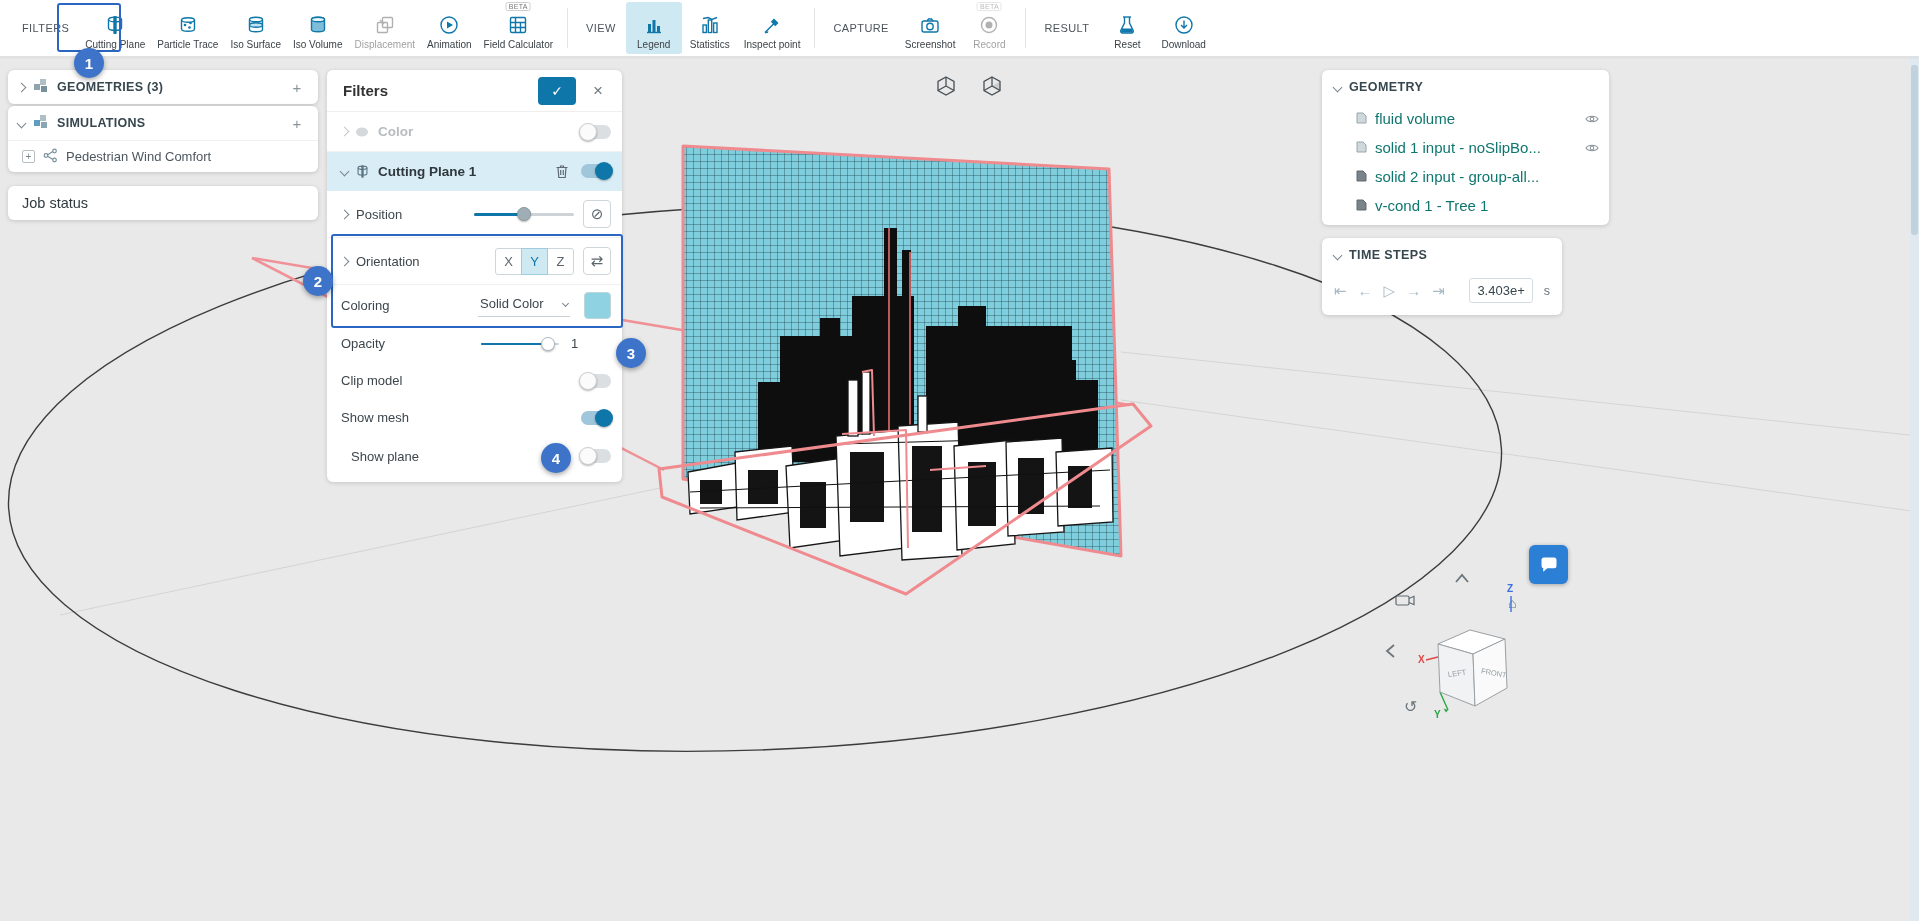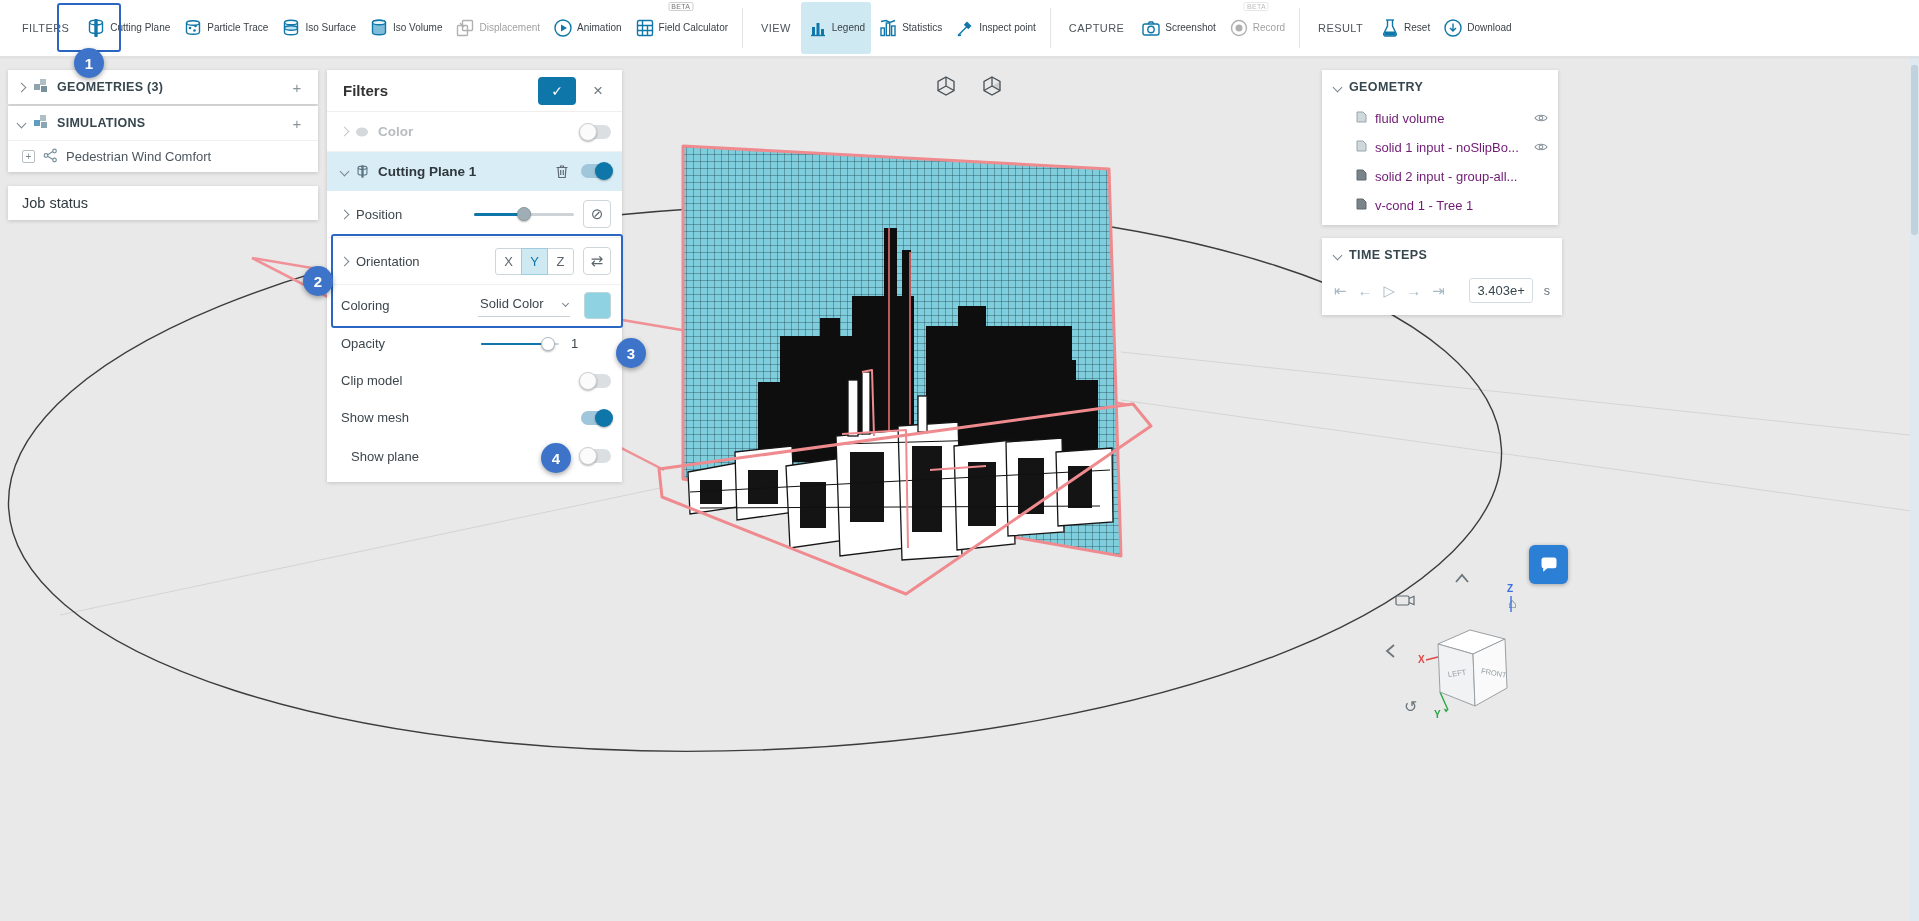--- a/index.html
+++ b/index.html
@@ -8,33 +8,33 @@
   #app{position:relative;width:1919px;height:921px}
 
   
   #scene{position:absolute;left:0;top:0;z-index:1}
 
   
   .toolbar{position:absolute;top:0;left:0;right:0;height:57px;background:#fff;
     border-bottom:1px solid #e1e1e1;box-shadow:0 1px 2px rgba(0,0,0,.05);
     display:flex;align-items:center;padding-left:12px;z-index:30}
   .group-label{font-size:11px;color:#4c5459;letter-spacing:.4px;margin:0 10px;white-space:nowrap}
-  .tool{position:relative;display:flex;align-items:center;justify-content:flex-end;
+  .tool{position:relative;display:flex;flex-direction:column;align-items:center;justify-content:flex-end;
     gap:3px;min-width:56px;height:52px;padding:2px 6px 4px;border-radius:3px;cursor:pointer}
   .tool .tlabel{font-size:10px;color:#3b4247;white-space:nowrap}
   .tool.disabled{filter:grayscale(1);opacity:.5}
   .tool.active{background:#cfe9f3}
   .ticon{height:24px;display:flex;align-items:flex-end;justify-content:center}
   .ticon svg{stroke:#0f77a9;fill:none;stroke-width:1.4}
   .beta{position:absolute;top:0;left:50%;transform:translateX(-50%);font-size:7px;color:#777;
     border:1px solid #cfcfcf;border-radius:2px;padding:0 2px;letter-spacing:.3px;background:#fff}
   .vdiv{width:1px;height:40px;background:#e4e4e4;margin:0 8px;flex:none}
 
   
-  .card{position:absolute;background:#fff;border-radius:0;box-shadow:0 1px 4px rgba(0,0,0,.16);z-index:40}
+  .card{position:absolute;background:#fff;border-radius:6px;box-shadow:0 1px 4px rgba(0,0,0,.16);z-index:40}
 
   
   .lrow{display:flex;align-items:center;height:34px;padding:0 10px;gap:8px}
   .lrow .title{font-size:12.5px;font-weight:700;color:#37474f;letter-spacing:.3px}
   .plus-btn{margin-left:auto;color:#8a949b;font-size:15px;width:22px;height:22px;display:flex;
     align-items:center;justify-content:center;border-radius:50%;cursor:pointer}
   .subrow{display:flex;align-items:center;height:32px;padding:0 10px 0 14px;gap:8px;
     font-size:13px;color:#4d575e;border-top:1px solid #f0f0f0}
   .mini-exp{width:13px;height:13px;border:1px solid #b7bfc4;border-radius:2px;color:#7d878d;
     font-size:10px;line-height:11px;text-align:center;cursor:pointer}
@@ -84,26 +84,26 @@
   .axis-btn.active{background:#cfe9f3;color:#0e76a8;border-color:#9fccdf;z-index:1}
   .icon-btn{width:28px;height:28px;border:1px solid #cfd6da;border-radius:4px;background:#fff;color:#5b666d;
     display:flex;align-items:center;justify-content:center;font-size:15px;cursor:pointer;flex:none}
   .dropdown{display:flex;align-items:center;gap:16px;border-bottom:1px solid #c9d1d6;
     padding:2px 2px 5px;min-width:92px;color:#3c464c;font-size:13px;cursor:pointer}
   .swatch{width:27px;height:27px;border-radius:4px;background:#8fd3e2;border:1px solid #bcd6de;cursor:pointer;flex:none}
   .opacity-value{font-size:13px;color:#3c464c;width:14px;text-align:left}
   .trash-btn{width:20px;height:20px;display:flex;align-items:center;justify-content:center;cursor:pointer}
 
   
-  #geometry-panel{left:1322px;top:70px;width:236px}
+  #geometry-panel{left:1322px;top:70px;width:287px}
   #timesteps-panel{left:1322px;top:238px;width:240px}
   .rheader{display:flex;align-items:center;height:34px;padding:0 12px;gap:8px}
   .rtitle{font-size:12.5px;font-weight:700;color:#37474f;letter-spacing:.4px}
-  .ritem{display:flex;align-items:center;height:29px;padding:0 10px 0 34px;gap:8px;font-size:13px;
-    color:#701a75;cursor:pointer}
+  .ritem{display:flex;align-items:center;height:29px;padding:0 10px 0 34px;gap:8px;font-size:15px;
+    color:#0f766e;cursor:pointer}
   .ritem .rname{white-space:nowrap;overflow:hidden;text-overflow:ellipsis}
   .eye{margin-left:auto;flex:none;cursor:pointer}
   .ts-controls{display:flex;align-items:center;padding:6px 12px 12px;gap:11px;color:#a9bac4;font-size:15px}
   .ts-btn{cursor:pointer;line-height:1}
   .ts-value{margin-left:auto;border:1px solid #d4dde2;border-radius:3px;padding:4px 7px;font-size:13px;
     color:#37474f;min-width:60px;text-align:right;background:#fff;cursor:text}
   .ts-unit{font-size:12.5px;color:#6a747b}
 
   
   .badge{position:absolute;width:30px;height:30px;border-radius:50%;background:#3d74c9;color:#fff;

